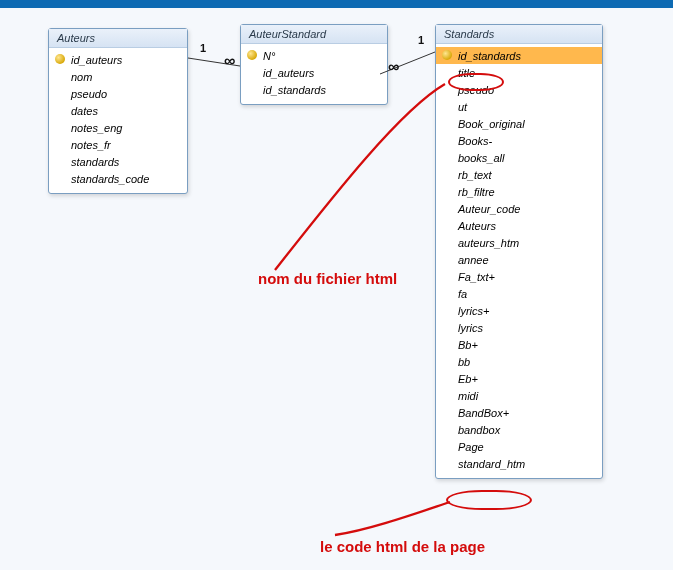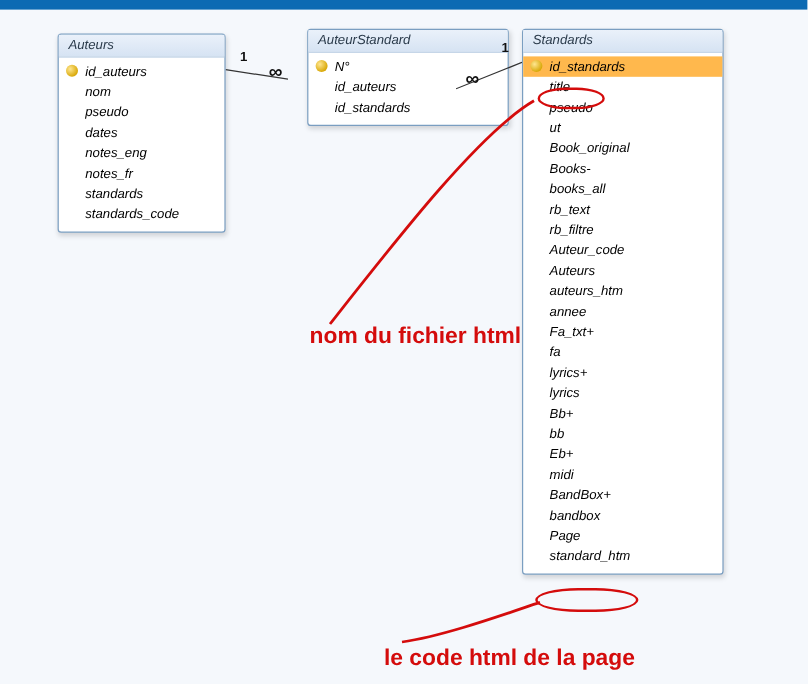--- a/index.html
+++ b/index.html
@@ -69,21 +69,21 @@
     color: #111;
   }
   .inf {
     font-size: 16px;
     line-height: 10px;
   }
   .annotation {
     position: absolute;
     color: #d40c0c;
     font-weight: bold;
-    font-size: 19px;
+    font-size: 15px;
     pointer-events: none;
   }
   .circle-annot {
     position: absolute;
     border: 2px solid #d40c0c;
     border-radius: 50% / 60%;
     pointer-events: none;
   }
   svg.annot-svg {
     position: absolute;
@@ -107,21 +107,21 @@
     <div class="field">nom</div>
     <div class="field">pseudo</div>
     <div class="field">dates</div>
     <div class="field">notes_eng</div>
     <div class="field">notes_fr</div>
     <div class="field">standards</div>
     <div class="field">standards_code</div>
   </div>
 </div>
 
-<div class="table-box" style="left:256px; top:24px; width:168px;">
+<div class="table-box" style="left:240px; top:24px; width:148px;">
   <div class="table-header">AuteurStandard</div>
   <div class="field-list">
     <div class="field pk">N°</div>
     <div class="field">id_auteurs</div>
     <div class="field">id_standards</div>
   </div>
 </div>
 
 <div class="table-box" style="left:435px; top:24px; width:168px;">
   <div class="table-header">Standards</div>

